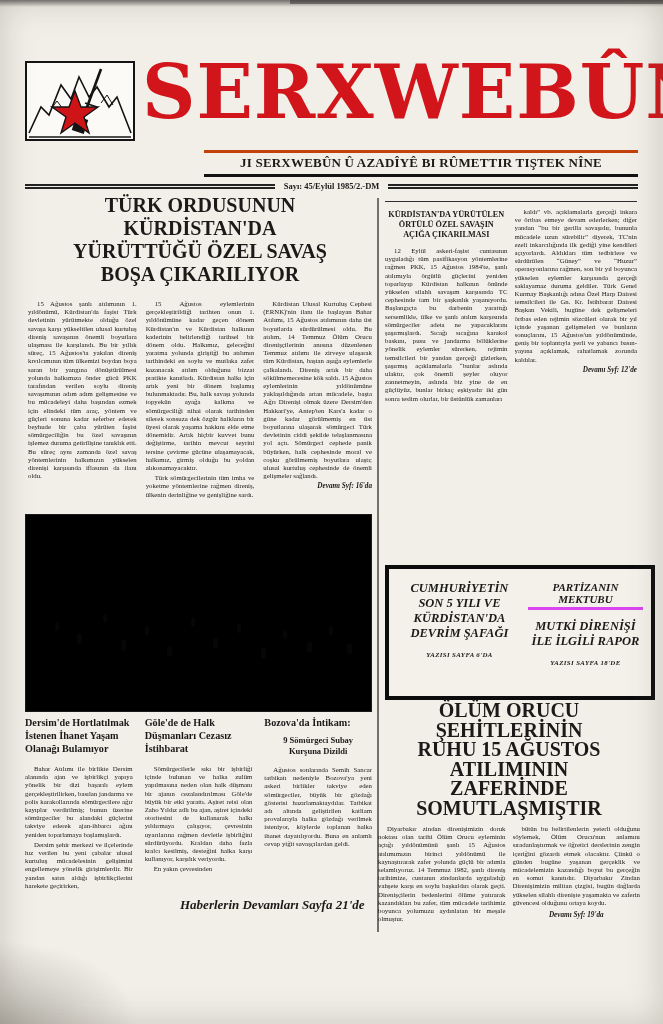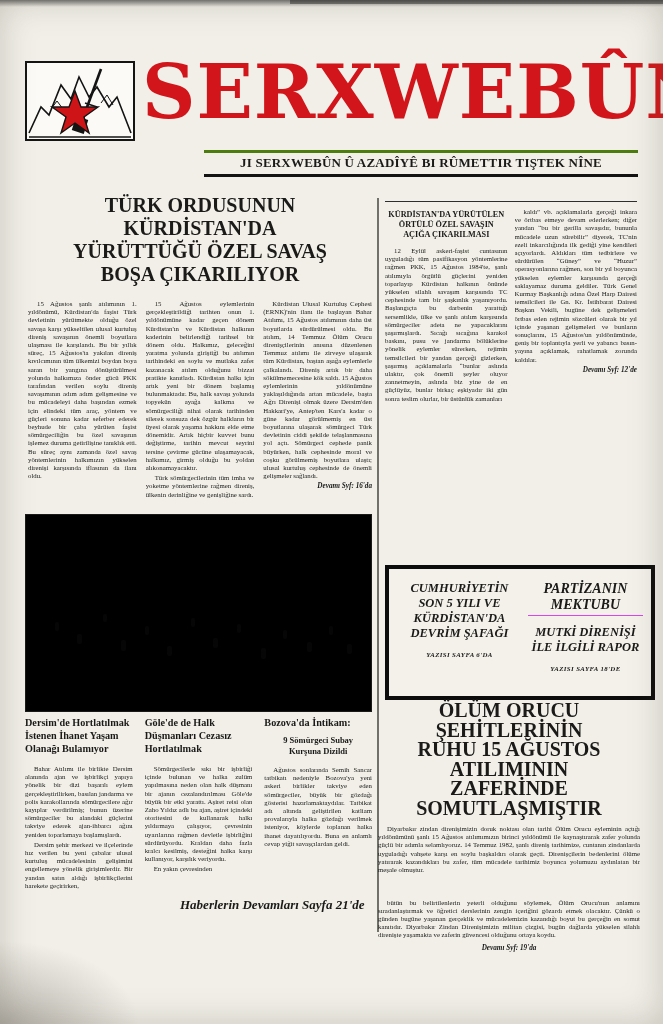--- a/index.html
+++ b/index.html
@@ -13,21 +13,21 @@
   .smudge-corner{position:absolute;left:0;top:940px;width:140px;height:84px;
         background:radial-gradient(ellipse at 0% 100%,rgba(70,65,55,.35),rgba(70,65,55,0) 70%);}
 
   
   .logo{position:absolute;left:25px;top:61px;width:110px;height:80px;border:2px solid #141414;
         background:#fbfaf6;box-sizing:border-box;}
   .title{position:absolute;left:142px;top:44px;width:518px;height:96px;
         font-family:"DejaVu Serif",serif;font-weight:bold;font-size:74px;line-height:96px;
         letter-spacing:1px;text-align:center;white-space:nowrap;}
   .slogan{position:absolute;left:204px;top:150px;width:434px;box-sizing:border-box;
-        border-top:3px solid #4d7c0f;border-bottom:3px solid #131313;padding:2px 0 3px;
+        border-top:3px solid #c2410c;border-bottom:3px solid #131313;padding:2px 0 3px;
         text-align:center;font-weight:bold;font-size:13px;letter-spacing:.2px;}
   .issue-row{position:absolute;left:25px;top:181px;width:613px;display:flex;align-items:center;gap:9px;}
   .issue-rule{flex:1;height:5px;box-sizing:border-box;border-top:2px solid #232323;border-bottom:2px solid #232323;}
   .issue-text{font-weight:bold;font-size:8.5px;white-space:nowrap;}
 
   .lines{white-space:pre-line;}
   .v-rule{position:absolute;left:377px;top:198px;width:1.5px;height:734px;background:#454540;opacity:.75;}
 
   
   .col{flex:1;text-align:justify;font-size:6.8px;line-height:8.2px;overflow:hidden;}
@@ -48,29 +48,29 @@
   .lr-rule{border-top:1px solid #2e2e2e;margin:4px 0 6px;}
   .lr-cols{display:flex;gap:7px;height:236px;overflow:hidden;}
   .subhead{font-weight:bold;font-size:8.2px;line-height:10px;text-align:center;margin:2px 0 7px;}
 
   
   .promo{position:absolute;left:385px;top:565px;width:270px;height:135px;box-sizing:border-box;
         border:4px solid #0c0c0c;background:#f3f1ea;display:flex;gap:8px;padding:12px 8px 2px 10px;}
   .pb-left{flex:1.05;text-align:center;}
   .pb-right{flex:1;text-align:center;}
   .pb-title{font-weight:bold;font-style:italic;font-size:12.5px;line-height:15px;}
-  .pb-kicker{display:inline-block;font-weight:bold;font-style:italic;font-size:14px;
-        padding-bottom:2px;border-bottom:1px solid #d946ef;}
+  .pb-kicker{display:inline-block;font-weight:bold;font-style:italic;font-size:11px;
+        padding-bottom:2px;border-bottom:3px solid #d946ef;}
   .pb-right .pb-title{margin-top:9px;}
   .pb-ref{font-weight:bold;font-style:italic;font-size:6.8px;letter-spacing:.4px;margin-top:10px;}
 
   
   .martyrs{position:absolute;left:378px;top:701px;width:262px;}
   .m-head{font-weight:bold;font-size:20px;line-height:19.5px;text-align:center;}
-  .m-cols{margin-top:7px;display:flex;gap:7px;height:140px;overflow:hidden;flex-direction:column;}
+  .m-cols{margin-top:7px;display:flex;gap:7px;height:140px;overflow:hidden;}
   .m-cols .cont{text-align:center;margin-top:4px;}
 
   
   .briefs{position:absolute;left:25px;top:716px;width:347px;display:flex;gap:12px;}
   .brief{flex:1;}
   .b-head{font-weight:bold;font-size:10.2px;line-height:13px;text-align:left;min-height:40px;}
   .b-sub{font-weight:bold;font-size:8.5px;line-height:11px;text-align:center;margin-top:6px;}
   .b-text{margin-top:9px;height:138px;overflow:hidden;text-align:justify;font-size:6.8px;line-height:8.2px;}
   .footer-note{position:absolute;left:180px;top:897px;width:192px;
         font-weight:bold;font-style:italic;font-size:13px;}
@@ -99,20 +99,25 @@
       </g>
 
       <path d="M48 28 L54 44 L71 44 L57 54 L62 70 L48 60 L34 70 L39 54 L25 44 L42 44 Z" fill="#cf1418" stroke="#141414" stroke-width="1.4"></path>
     </svg>
   </div>
 
   <div class="title" style="color:#d2151a;">SERXWEBÛN</div>
 
   <div class="slogan">JI SERXWEBÛN Û AZADÎYÊ BI RÛMETTIR TIŞTEK NÎNE</div>
 
+  <div class="issue-row">
+    <div class="issue-rule"></div>
+    <div class="issue-text">Sayı: 45/Eylül 1985/2.-DM</div>
+    <div class="issue-rule"></div>
+  </div>
 
   <div class="v-rule"></div>
 
   <div class="lead-left">
     <div class="ll-head lines">TÜRK ORDUSUNUN KÜRDİSTAN'DA
 YÜRÜTTÜĞÜ ÖZEL SAVAŞ
 BOŞA ÇIKARILIYOR</div>
     <div class="ll-cols">
       <div class="col">
           <p class="para">15 Ağustos şanlı atılımının 1. yıldönümü, Kürdistan'da faşist Türk devletinin yürütmekte olduğu özel savaşa karşı yükseltilen ulusal kurtuluş direniş savaşının önemli boyutlara ulaşması ile karşılandı. Bu bir yıllık süreç, 15 Ağustos'ta yakılan direniş kıvılcımının tüm ülkemizi boydan boya saran bir yangına dönüştürülmesi yolunda halkımıza önder gücü PKK tarafından verilen soylu direniş savaşımının adım adım gelişmesine ve bu mücadeleyi daha başından ezmek için elindeki tüm araç, yöntem ve güçleri sonuna kadar seferber ederek beyhude bir çaba yürüten faşist sömürgeciliğin bu özel savaşının işlemez duruma getirilişine tanıklık etti. Bu süreç aynı zamanda özel savaş yöntemlerinin halkımızın yükselen direnişi karşısında iflasının da ilanı oldu.</p>
@@ -237,21 +242,21 @@
 İstenen İhanet Yaşam
 Olanağı Bulamıyor</div>
       <div class="b-text">
           <p class="para">Bahar Atılımı ile birlikte Dersim alanında ajan ve işbirlikçi yapıya yönelik bir dizi başarılı eylem gerçekleştirilirken, basılan jandarma ve polis karakollarında sömürgecilere ağır kayıplar verdirilmiş; bunun üzerine sömürgeciler bu alandaki güçlerini takviye ederek ajan-ihbarcı ağını yeniden toparlamaya başlamışlardı.</p>
           <p class="para">Dersim şehir merkezi ve ilçelerinde hız verilen bu yeni çabalar ulusal kurtuluş mücadelesinin gelişimini engellemeye yönelik girişimlerdir. Bir yandan satın aldığı işbirlikçilerini harekete geçirirken,</p>
         </div>
     </div>
     <div class="brief">
       <div class="b-head lines">Göle'de de Halk
 Düşmanları Cezasız
-Hortlatılmak</div>
+İstihbarat</div>
       <div class="b-text">
           <p class="para">Sömürgecilerle sıkı bir işbirliği içinde bulunan ve halka zulüm yapılmasına neden olan halk düşmanı bir ajanın cezalandırılması Göle'de büyük bir etki yarattı. Aşiret reisi olan Zaho Yıldız adlı bu ajan, aşiret içindeki otoritesini de kullanarak halkı yıldırmaya çalışıyor, çevresinin uyarılarına rağmen devletle işbirliğini sürdürüyordu. Kraldan daha fazla kralcı kesilmiş, desteğini halka karşı kullanıyor, karşılık veriyordu.</p>
           <p class="para">En yakın çevresinden</p>
         </div>
     </div>
     <div class="brief">
       <div class="b-head" style="min-height:0;">Bozova'da İntikam:</div>
       <div class="b-sub lines">9 Sömürgeci Subay
 Kurşuna Dizildi</div>
       <div class="b-text" style="height:120px;">

